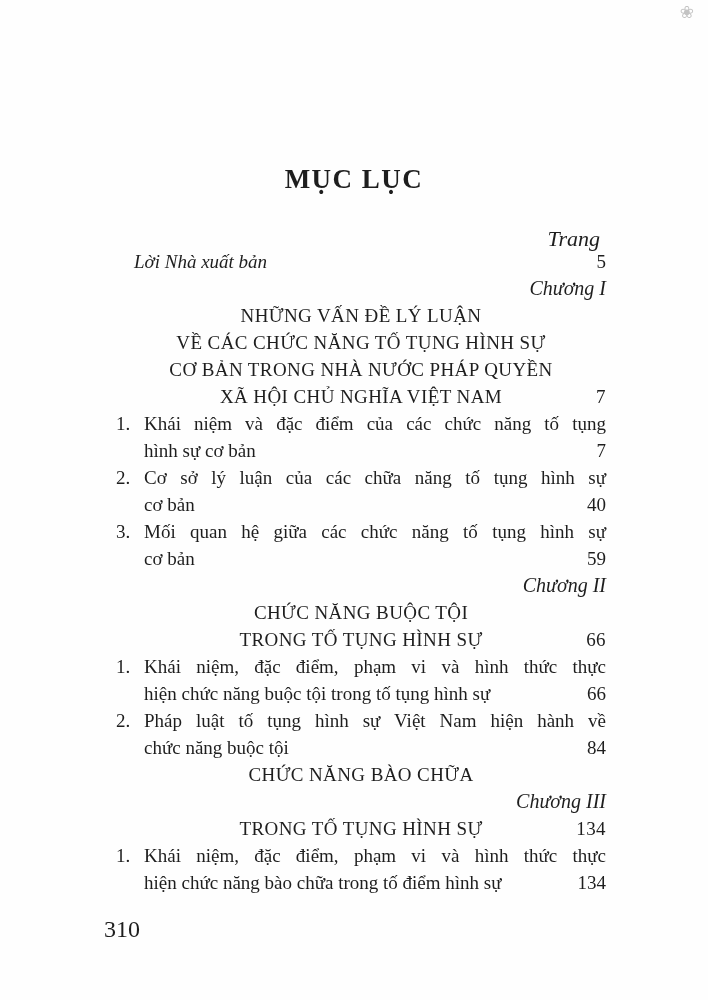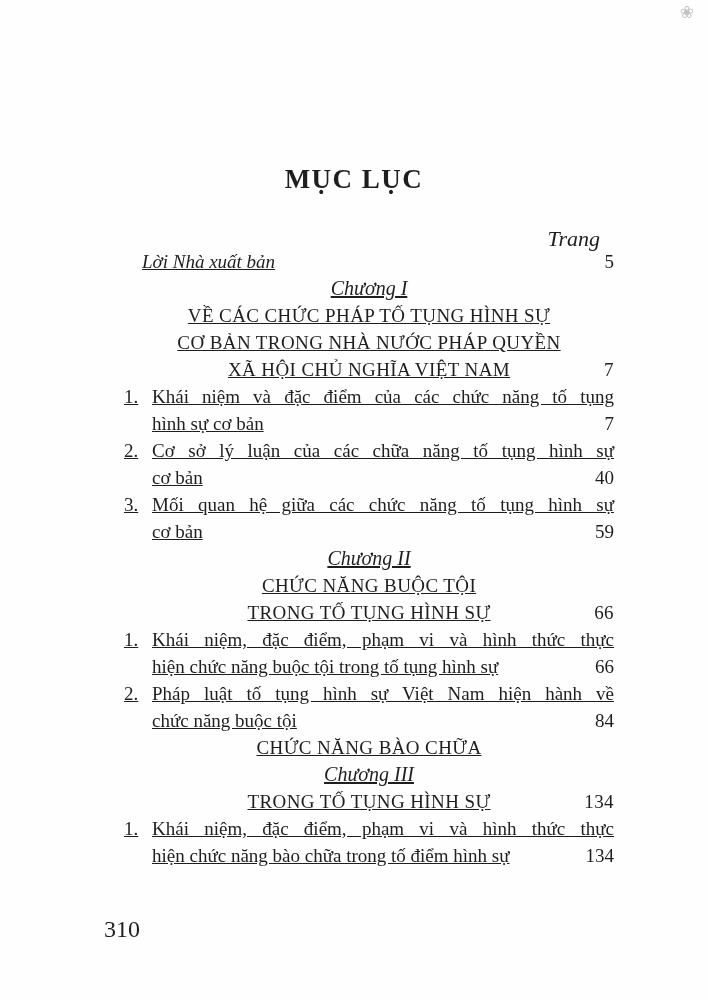--- a/index.html
+++ b/index.html
@@ -41,44 +41,43 @@
   .trang-header {
     position: absolute;
     top: 226px;
     right: 108px;
     font-size: 22px;
     font-style: italic;
   }
   .toc {
     position: absolute;
     top: 248px;
-    left: 124px;
+    left: 116px;
     width: 490px;
-    text-decoration: underline;
   }
   .row {
     position: relative;
     height: 27px;
     line-height: 27px;
     font-size: 19px;
     white-space: nowrap;
   }
   .row .page-num {
     position: absolute;
     right: 0;
     top: 0;
     font-style: normal;
     font-size: 19px;
   }
   .row.preface {
     font-style: italic;
     padding-left: 18px;
   }
   .row.chapter-label {
-    text-align: center;
+    text-align: right;
     font-style: italic;
     font-size: 20px;
   }
   .row.chapter-title,
   .row.chapter-title-page {
     text-align: center;
     letter-spacing: 0.4px;
   }
   .row.item-first {
     display: flex;
@@ -108,21 +107,22 @@
 <div class="page">
   <span class="flower">❀</span>
 
   <div class="title">MỤC LỤC</div>
 
   <div class="trang-header">Trang</div>
 
   <div class="toc">
       <div class="row preface"><span class="text">Lời Nhà xuất bản</span><span class="page-num">5</span></div>
       <div class="row chapter-label"><span class="text">Chương I</span></div>
-      <div class="row chapter-title"><span class="text">VỀ CÁC CHỨC PHÁP TỐ TỤNG HÌNH SỰ</span></div>
+      <div class="row chapter-title"><span class="text">NHỮNG VẤN ĐỀ LÝ LUẬN</span></div>
+      <div class="row chapter-title"><span class="text">VỀ CÁC CHỨC NĂNG TỐ TỤNG HÌNH SỰ</span></div>
       <div class="row chapter-title"><span class="text">CƠ BẢN TRONG NHÀ NƯỚC PHÁP QUYỀN</span></div>
       <div class="row chapter-title-page"><span class="text">XÃ HỘI CHỦ NGHĨA VIỆT NAM</span><span class="page-num">7</span></div>
       <div class="row item-first">
         <span class="num">1.</span>
         <span class="text">Khái niệm và đặc điểm của các chức năng tố tụng</span>
       </div>
       <div class="row item-wrap"><span class="text">hình sự cơ bản</span><span class="page-num">7</span></div>
       <div class="row item-first">
         <span class="num">2.</span>
         <span class="text">Cơ sở lý luận của các chữa năng tố tụng hình sự</span>

